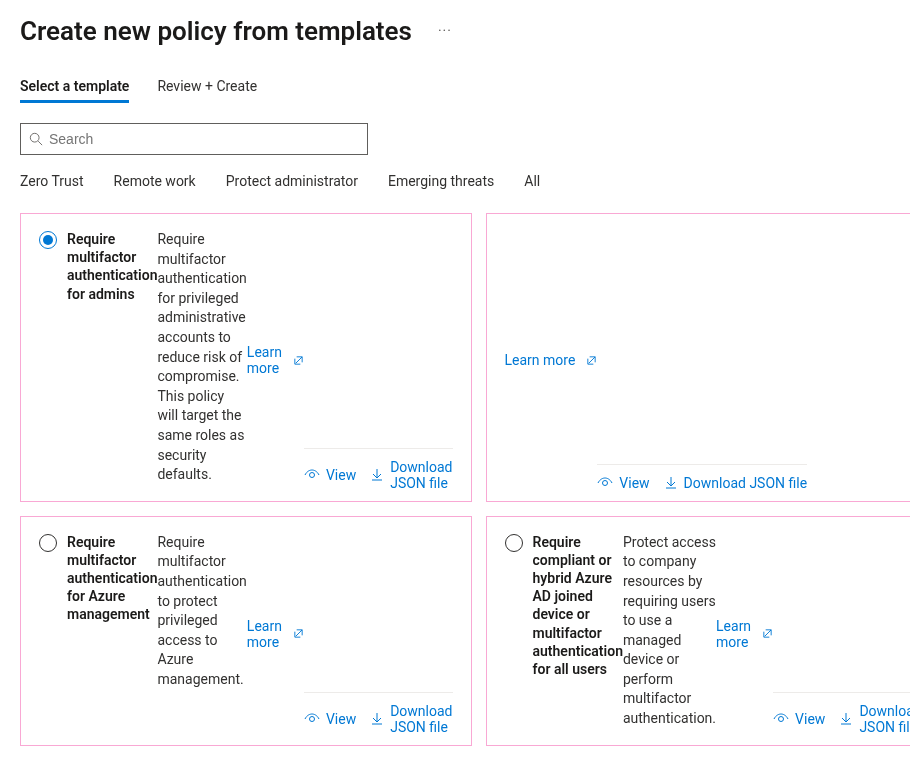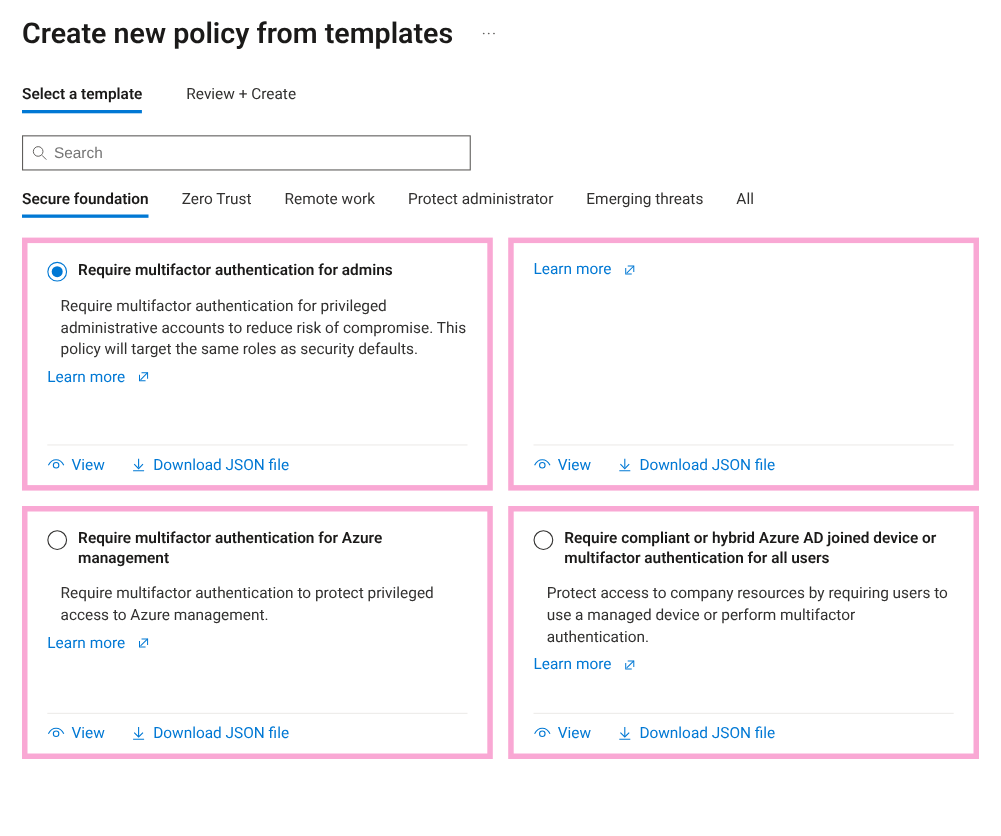--- a/index.html
+++ b/index.html
@@ -26,21 +26,21 @@
       color: #1b1a19;
     }
     .ellipsis-icon {
       color: #605e5c;
       letter-spacing: 1px;
       font-size: 14px;
       cursor: pointer;
     }
     .top-tabs {
       display: flex;
-      gap: 40px;
+      gap: 28px;
       border-bottom: 0;
       margin-bottom: 20px;
     }
     .top-tab {
       font-size: 14px;
       padding-bottom: 6px;
       color: #323130;
       cursor: pointer;
     }
     .top-tab.active {
@@ -48,21 +48,21 @@
       font-weight: 600;
       border-bottom: 3px solid #0078d4;
     }
     .search-wrap {
       margin-bottom: 18px;
     }
     .search-box {
       display: flex;
       align-items: center;
       border: 1px solid #605e5c;
-      width: 408px;
+      width: 348px;
       height: 32px;
       padding: 0 8px;
     }
     .search-box input {
       border: none;
       outline: none;
       width: 100%;
       font-size: 14px;
     }
     .search-icon {
@@ -86,24 +86,24 @@
       font-weight: 600;
       color: #1b1a19;
       border-bottom: 3px solid #0078d4;
     }
     .cards {
       display: grid;
       grid-template-columns: 1fr 1fr;
       gap: 14px;
     }
     .card {
-      border: 5px solid #f9a8d4;
+      border: 1px solid #f9a8d4;
       padding: 16px 18px 10px 18px;
       display: flex;
-      flex-direction: column;
+      flex-direction: row;
       min-height: 230px;
     }
     .card-header {
       display: flex;
       align-items: flex-start;
       gap: 10px;
       margin-bottom: 14px;
     }
     .radio {
       width: 18px;
@@ -131,39 +131,38 @@
       font-weight: 600;
       color: #1b1a19;
       font-size: 14px;
       line-height: 1.3;
     }
     .card-desc {
       font-size: 14px;
       color: #323130;
       line-height: 1.4;
       margin-bottom: 6px;
-      margin-left: 12px;
     }
     .learn-more {
       color: #0078d4;
       font-size: 14px;
       display: inline-flex;
       align-items: center;
       gap: 11px;
       cursor: pointer;
     }
     .ext-icon {
       display:inline-flex;
     }
     .card-footer {
       margin-top: auto;
       border-top: 1px solid #edebe9;
       padding-top: 10px;
       display: flex;
-      gap: 24px;
+      gap: 14px;
     }
     .action-link {
       color: #0078d4;
       font-size: 14px;
       display: flex;
       align-items: center;
       gap: 6px;
       cursor: pointer;
     }
     .icon {
@@ -191,21 +190,20 @@
       <svg width="14" height="14" viewBox="0 0 16 16" fill="none" stroke="#605e5c" stroke-width="1">
         <circle cx="6.5" cy="6.5" r="5"></circle>
         <line x1="10.5" y1="10.5" x2="15" y2="15"></line>
       </svg>
     </span>
     <input type="text" placeholder="Search" style="">
   </div>
 </div>
 
 <div class="category-tabs">
-  <div class="category-tab active">Secure foundation</div>
   <div class="category-tab">Zero Trust</div>
   <div class="category-tab">Remote work</div>
   <div class="category-tab">Protect administrator</div>
   <div class="category-tab">Emerging threats</div>
   <div class="category-tab">All</div>
 </div>
 
 <div class="cards">
 
   <div class="card">

